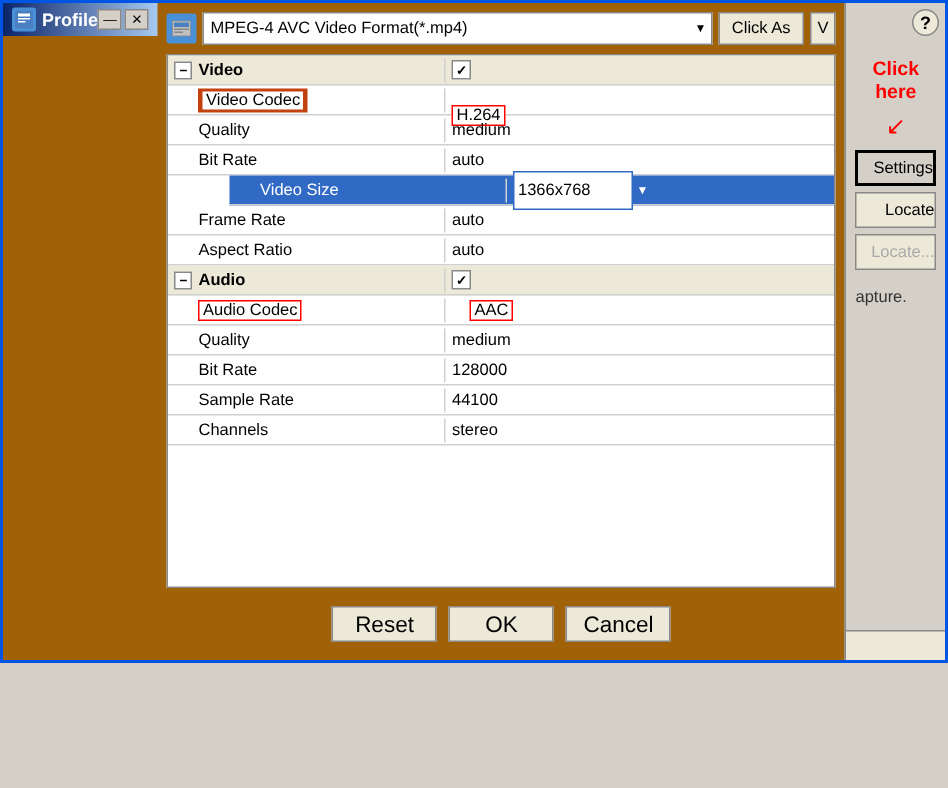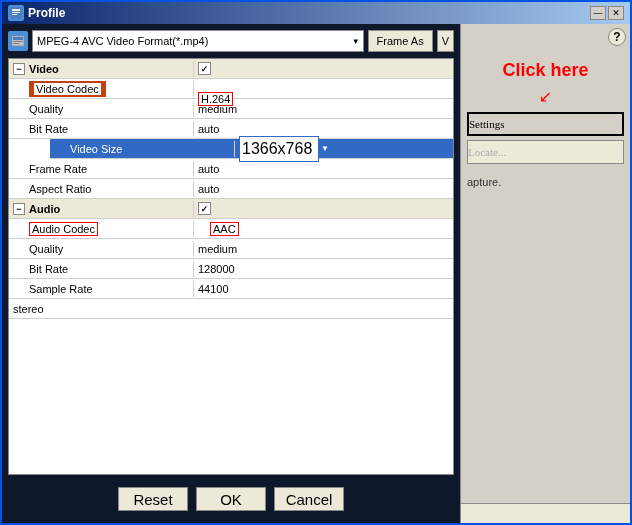--- a/index.html
+++ b/index.html
@@ -8,25 +8,25 @@
       font-size: 11px;
       background: #d4d0c8;
       width: 632px;
       height: 525px;
       overflow: hidden;
     }
 
     
     .main-window {
       width: 632px;
-      height: 525px;
-      background: #0f172a;
+      height: 442px;
+      background: #a16207;
       border: 2px solid #0054e3;
       display: flex;
-      flex-direction: column;
+      flex-direction: row;
     }
 
     .title-bar {
       background: linear-gradient(to right, #0a246a, #a6caf0);
       color: white;
       padding: 3px 6px;
       display: flex;
       align-items: center;
       justify-content: space-between;
       height: 22px;
@@ -223,21 +223,21 @@
       align-items: center;
       justify-content: center;
       font-size: 9px;
     }
 
     .value-input {
       border: 1px solid #316ac5;
       padding: 12px 2px;
       background: white;
       height: 16px;
-      font-size: 16px;
+      font-size: 11px;
       font-family: Tahoma, Arial, sans-serif;
     }
 
     
     .desc-box {
       height: 80px;
       background: #fffff0;
       border: 1px solid #888;
       padding: 4px;
       color: #333;
@@ -287,42 +287,42 @@
       justify-content: center;
       font-weight: bold;
       font-size: 12px;
       cursor: pointer;
       color: #000;
     }
 
     .click-here-label {
       color: red;
       font-weight: bold;
-      font-size: 18px;
+      font-size: 13px;
       text-align: center;
       margin-top: 30px;
       margin-bottom: 2px;
     }
 
     .arrow-down {
       text-align: center;
       font-size: 16px;
       color: red;
       margin-bottom: 2px;
     }
 
     .right-btn {
       height: 24px;
       background: #ece9d8;
       border: 1px solid #888;
       cursor: pointer;
       font-size: 11px;
-      font-family: Liberation Serif, serif;
+      font-family: Liberation Sans, sans-serif;
       width: 100%;
-      text-align: left;
+      text-align: right;
     }
 
     .right-btn.active {
       background: #d4d0c8;
       border: 2px solid #000;
     }
 
     .right-btn:disabled, .right-btn.disabled {
       color: #aaa;
     }
@@ -395,39 +395,39 @@
             <rect x="2" y="3" width="10" height="3" fill="#4a7fc1"></rect>
             <rect x="2" y="7" width="10" height="1" fill="#888"></rect>
             <rect x="2" y="9" width="6" height="1" fill="#888"></rect>
           </svg>
         </div>
         <div class="select-wrapper">
           <select class="format-select">
             <option>MPEG-4 AVC Video Format(*.mp4)</option>
           </select>
         </div>
-        <button class="btn-saveas">Frame As</button>
+        <button class="btn-saveas">Click As</button>
         <button class="btn-v">V</button>
       </div>
 
       <div class="props-grid">
 
         <div class="prop-row section-header">
           <div class="prop-col-left section">
             <span class="section-expander">−</span>
             <span>Video</span>
           </div>
           <div class="prop-col-right">
             <span class="checkbox-display">✓</span>
           </div>
         </div>
 
         <div class="prop-row">
           <div class="prop-col-left indented">
-            <span style="border:5px solid #c2410c; padding:0 2px;">Video Codec</span>
+            <span style="border:3px solid #c2410c; padding:0 2px;">Video Codec</span>
           </div>
           <div class="prop-col-right">
             <span style="border:1px solid red; padding:0 2px; background:white;margin-top:20px;">H.264</span>
           </div>
         </div>
 
         <div class="prop-row">
           <div class="prop-col-left indented">Quality</div>
           <div class="prop-col-right">medium</div>
         </div>
@@ -483,20 +483,21 @@
           <div class="prop-col-left indented">Bit Rate</div>
           <div class="prop-col-right">128000</div>
         </div>
 
         <div class="prop-row">
           <div class="prop-col-left indented">Sample Rate</div>
           <div class="prop-col-right">44100</div>
         </div>
 
         <div class="prop-row">
+          <div class="prop-col-left indented">Channels</div>
           <div class="prop-col-right">stereo</div>
         </div>
 
       </div>
 
 
       <div class="bottom-bar">
         <button class="btn-action">Reset</button>
         <button class="btn-action">OK</button>
         <button class="btn-action">Cancel</button>
@@ -504,20 +505,21 @@
 
     </div>
 
     <div class="right-panel">
       <div class="help-icon">?</div>
 
       <div class="click-here-label">Click here</div>
       <div class="arrow-down">↙</div>
 
       <button class="right-btn active">Settings</button>
+      <button class="right-btn">Locate</button>
       <button class="right-btn disabled" style="color:#aaa;">Locate...</button>
 
       <div class="capture-text">
         <span>apture.</span>
       </div>
 
       <div class="right-panel-bottom"></div>
     </div>
 
   </div>

